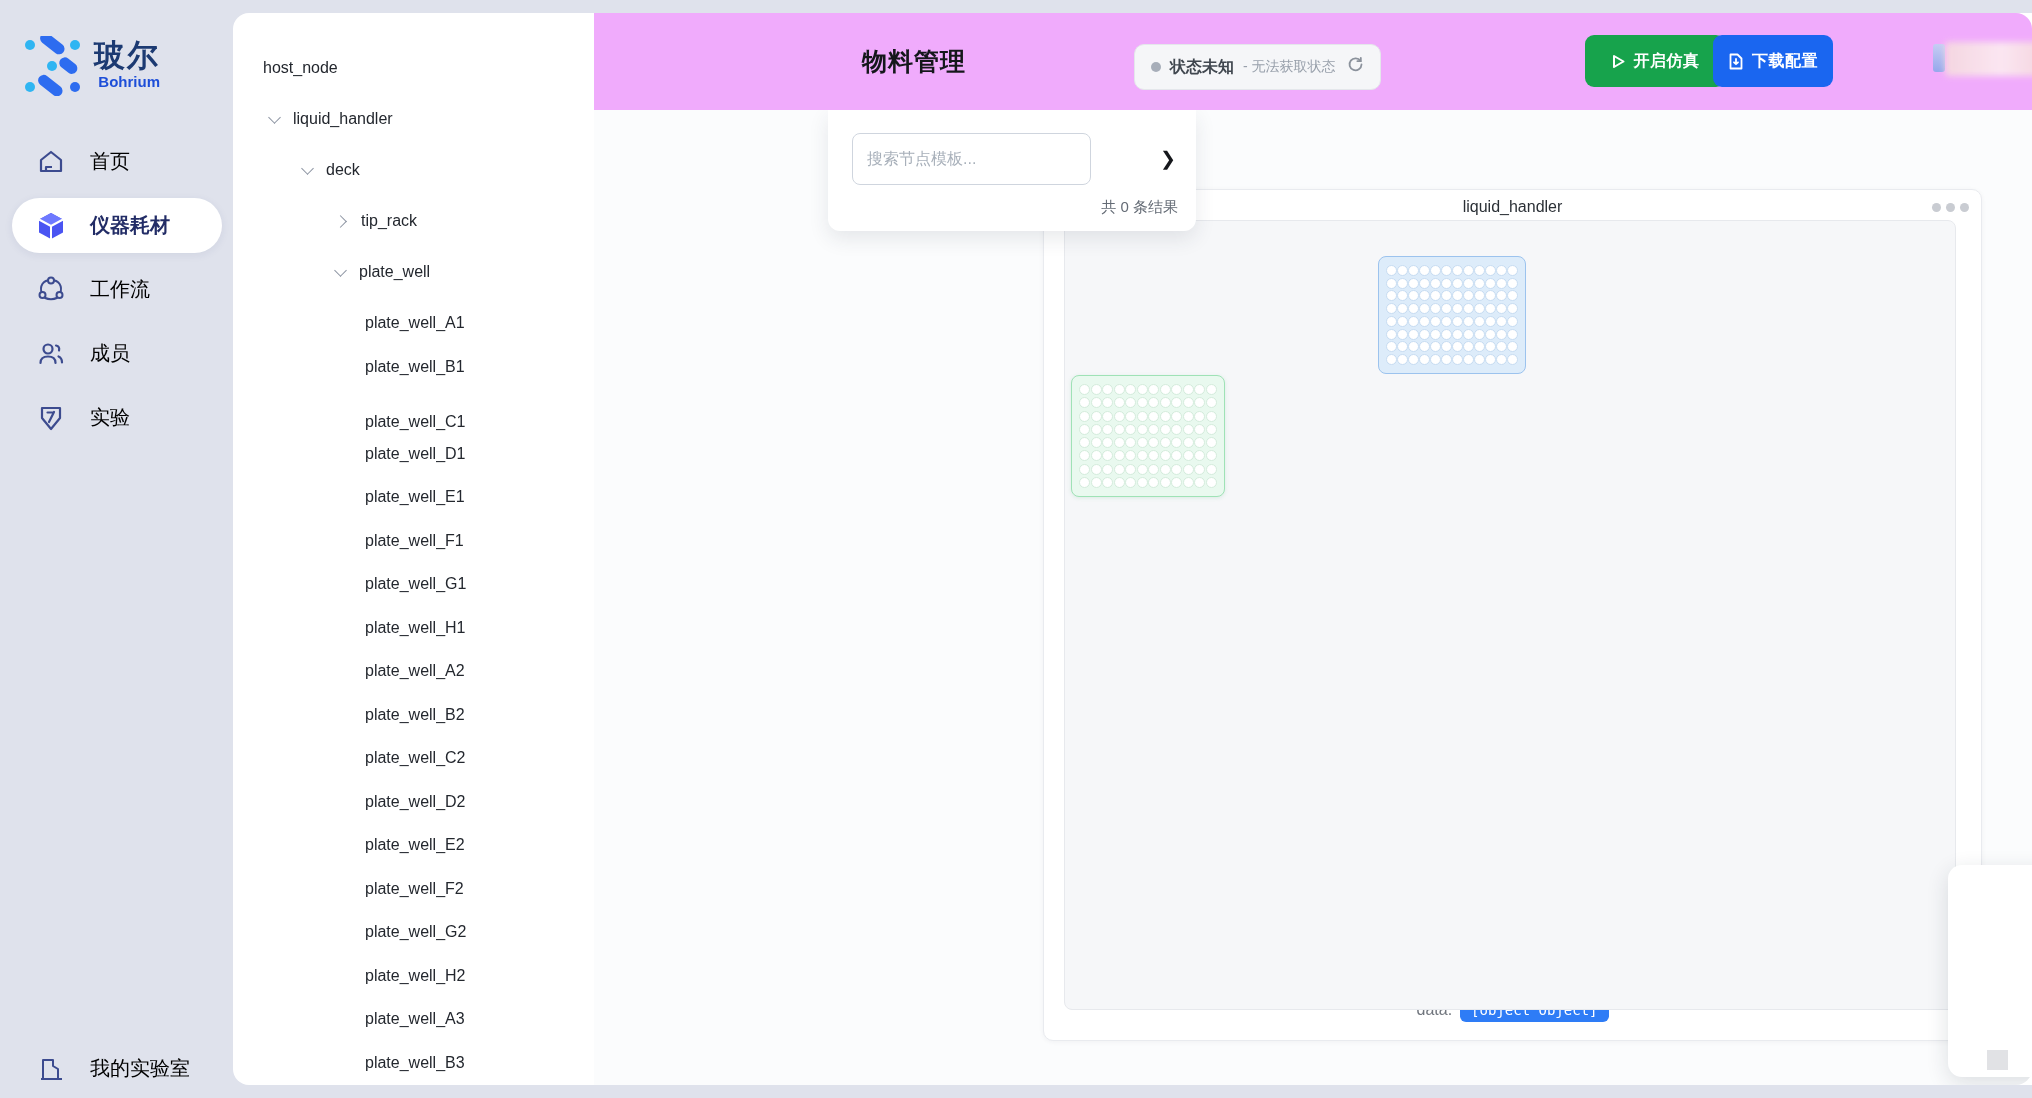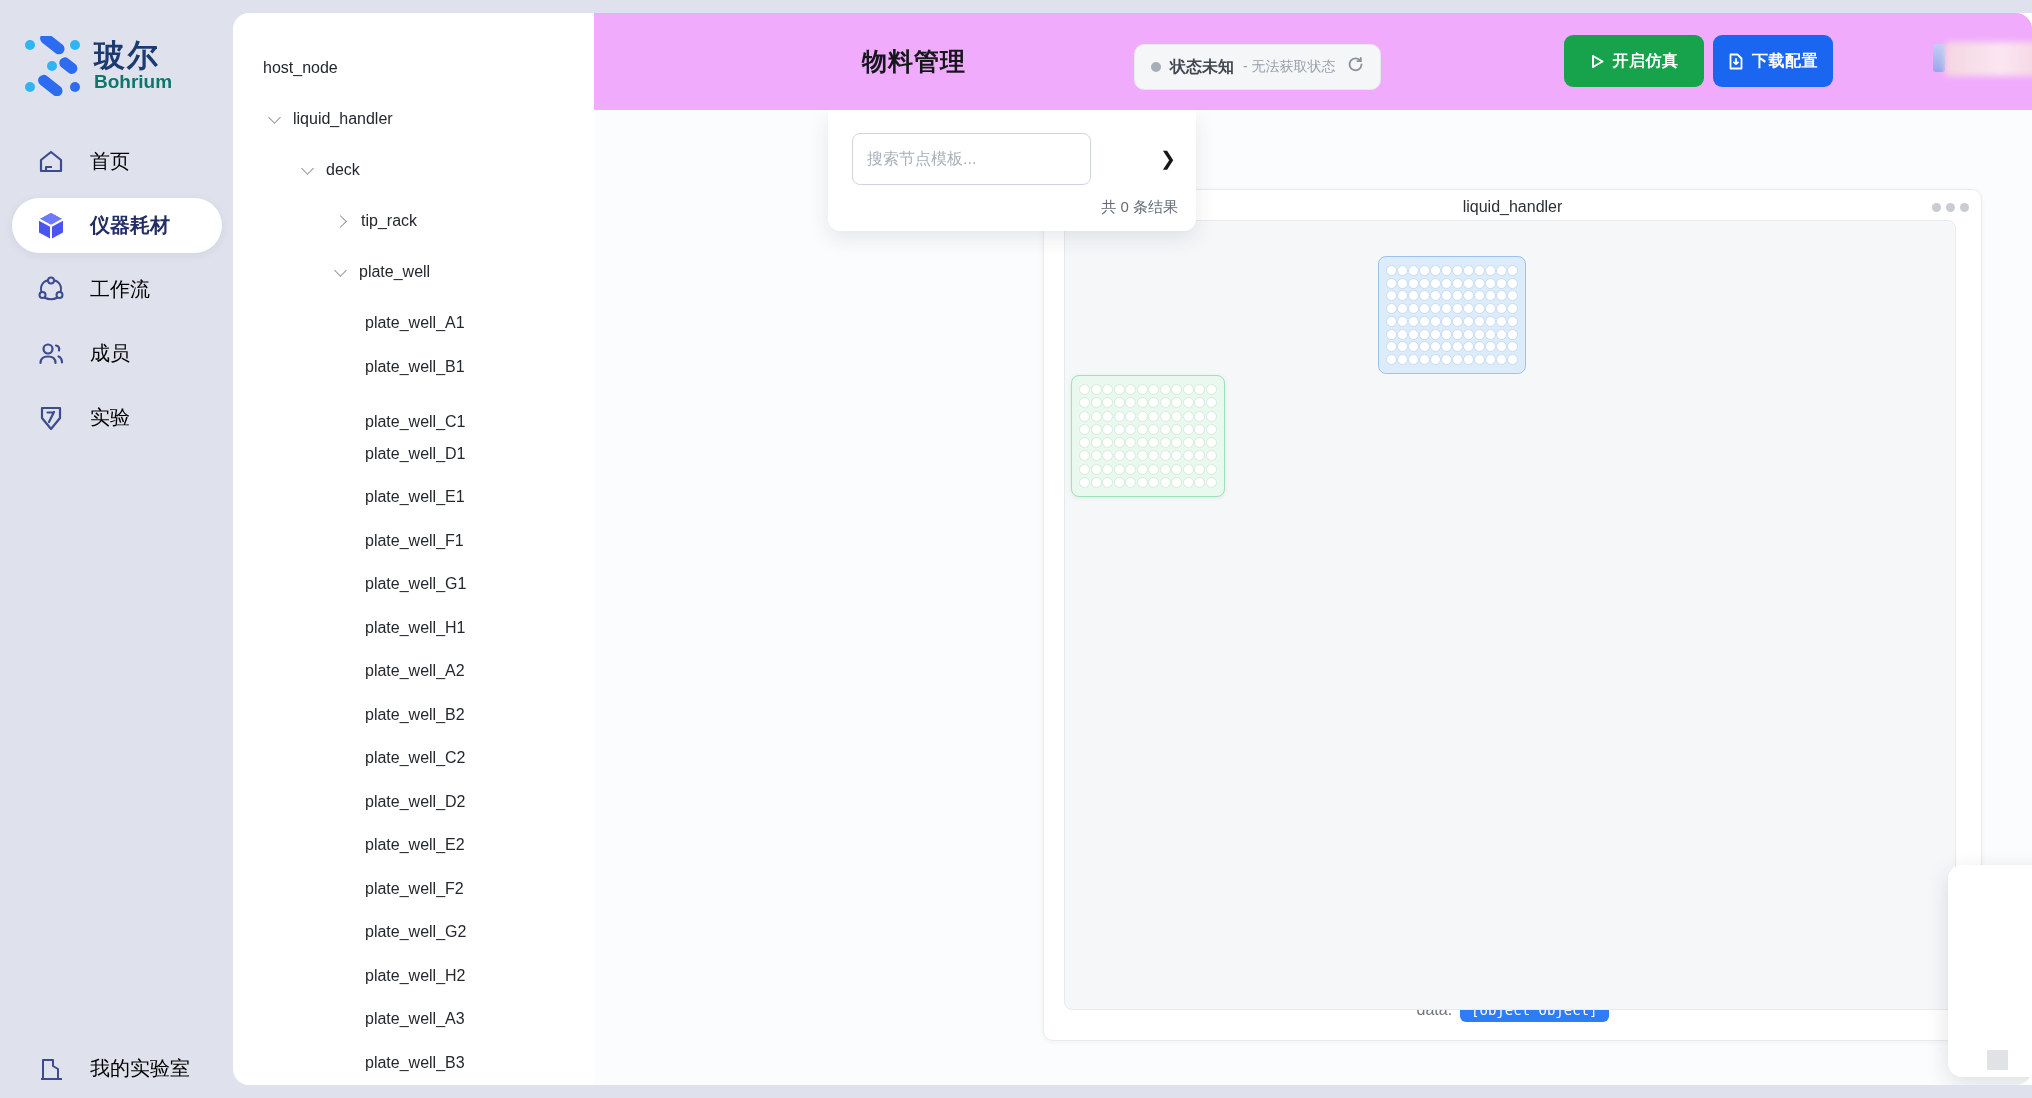--- a/index.html
+++ b/index.html
@@ -8,21 +8,21 @@
     background:#dfe2ec;
     font-family:"Liberation Sans","DejaVu Sans",sans-serif;
     -webkit-font-smoothing:antialiased;
   }
   
   .sidebar{position:absolute;left:0;top:16px;width:277px;height:1098px;}
   .logo{position:absolute;left:22px;top:20px;display:flex;align-items:center;}
   .logo-mark{width:60px;height:60px;position:relative;}
   .logo-text{margin-left:12px;}
   .logo-title{font-size:31px;font-weight:bold;color:#1c3a72;line-height:32px;letter-spacing:2px;}
-  .logo-sub{font-size:19px;font-weight:bold;color:#0f766e;line-height:20px;text-align:right;}
+  .logo-sub{font-size:15px;font-weight:bold;color:#1d4ed8;line-height:20px;text-align:right;}
   .nav{position:absolute;left:0;top:118px;width:233px;}
   .nav-item{position:absolute;left:12px;width:210px;height:55px;display:flex;align-items:center;border-radius:28px;cursor:pointer;}
   .nav-item .nv-icon{width:30px;height:30px;margin-left:24px;flex:none;display:flex;align-items:center;justify-content:center;}
   .nav-item .nv-label{margin-left:24px;font-size:20px;color:#000000;white-space:nowrap;}
   .nav-item.selected{background:#ffffff;box-shadow:0 2px 8px rgba(40,50,110,.08);}
   .nav-item.selected .nv-label{font-weight:bold;color:#222c66;}
   .nav-footer{position:absolute;left:12px;top:1025px;width:210px;height:55px;display:flex;align-items:center;}
   
   .content-card{position:absolute;left:233px;top:13px;width:1799px;height:1072px;background:#ffffff;border-radius:16px 0 0 16px;}
   
@@ -33,21 +33,21 @@
   .chev.right{transform:rotate(-45deg);margin-right:2px;}
   
   .main-header{position:absolute;left:361px;top:0;width:1438px;height:97px;border-bottom:4px solid #d946ef;background:#f0abfc;border-radius:0 16px 0 0;}
   .page-title{position:absolute;left:268px;top:32px;font-size:25px;font-weight:bold;color:#15171b;letter-spacing:1px;}
   .status-badge{position:absolute;left:540px;top:31px;height:44px;padding:0 16px;background:#f5f6f8;border:1px solid #e4e7eb;border-radius:10px;display:flex;align-items:center;gap:9px;cursor:pointer;}
   .status-dot{width:10px;height:10px;border-radius:50%;background:#a7aeb9;flex:none;}
   .status-label{font-size:16px;font-weight:bold;color:#40474f;}
   .status-detail{font-size:14px;color:#98a0ab;}
   .refresh-ic{color:#8b929c;font-size:17px;margin-left:2px;}
   .hbtn{position:absolute;top:22px;height:52px;border-radius:9px;display:flex;align-items:center;justify-content:center;gap:8px;color:#fff;font-size:16px;font-weight:bold;cursor:pointer;letter-spacing:.5px;}
-  .btn-sim{left:970px;width:140px;background:#17a34c;}
+  .btn-sim{left:991px;width:140px;background:#17a34c;}
   .btn-dl{left:1119px;width:120px;background:#1a66f0;}
   .redact{position:absolute;left:1339px;top:29px;width:324px;height:34px;}
   .redact-bar{position:absolute;left:0;top:2px;width:12px;height:28px;border-radius:3px;background:linear-gradient(180deg,#c6cdf4,#96a7ec);}
   .redact-pink{position:absolute;left:12px;top:0;width:312px;height:34px;border-radius:4px;
     background:linear-gradient(90deg,#f6dedc 0%,#fdf1f0 18%,#f5dad8 34%,#fcf0ef 52%,#f6dddb 68%,#fdf2f1 84%,#f7e1df 100%);
     filter:blur(3px);opacity:.85;}
   
   .canvas{position:absolute;left:361px;top:97px;width:1438px;height:975px;background:#fbfcfd;border-radius:0 0 16px 0;overflow:hidden;}
   .node-card{position:absolute;left:449px;top:79px;width:937px;height:850px;background:#ffffff;border:1px solid #e9ebef;border-radius:10px;box-shadow:0 1px 5px rgba(30,40,60,.05);}
   .node-title{position:absolute;left:0;top:8px;width:100%;text-align:center;font-size:16px;font-weight:500;color:#2b3036;}

